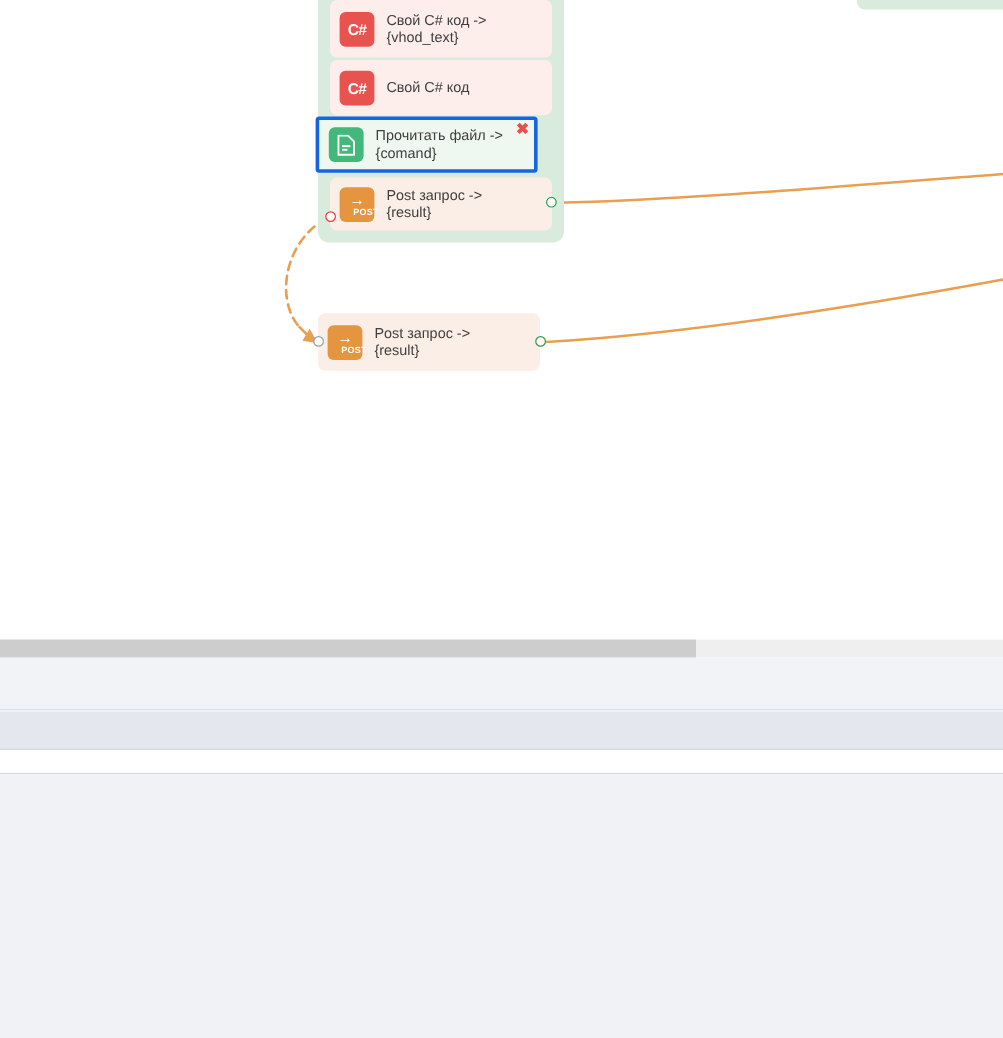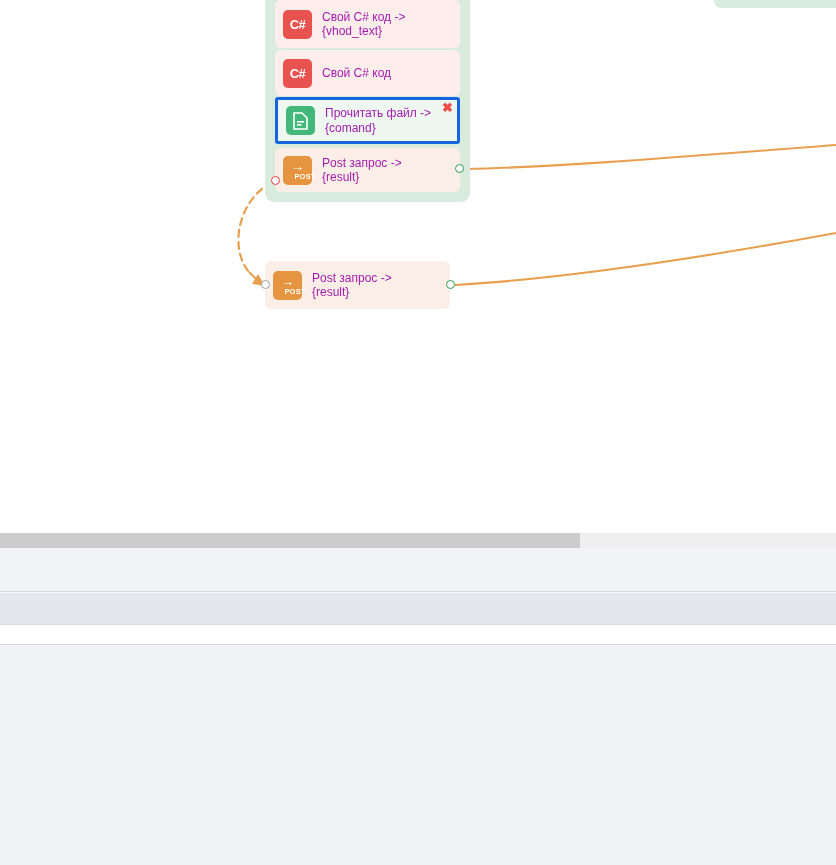--- a/index.html
+++ b/index.html
@@ -85,21 +85,21 @@
   .icon-post   { background: #e5953f; }
 
   .icon-post .arrow { font-size: 13px; line-height: 11px; margin-top: 1px; }
   .icon-post .lbl   { font-size: 7.5px; line-height: 9px; font-weight: bold; letter-spacing: 0.2px; margin-left: 15px;}
 
   .file-glyph { width: 15px; height: 18px; }
 
   .node-label {
     margin-left: 10px;
     font-size: 12px;
-    color: #a21caf;
+    color: #404040;
     line-height: 14.5px;
     white-space: pre-line;
     font-family: "Liberation Sans", sans-serif;
   }
 
   .node-close {
     position: absolute;
     right: 4px;
     top: 1px;
     color: #ef4b4b;
@@ -205,21 +205,21 @@
 {vhod_text}</div>
   </div>
 
   <div class="node pink" style="left:275px; top:50px; width:185px; height:46px;">
     <div class="node-icon icon-csharp">
       <span>C#</span>
     </div>
     <div class="node-label">Свой C# код</div>
   </div>
 
-  <div class="node selected" style="left:275px; top:97px; width:185px; height:47px;">
+  <div class="node selected" style="left:263px; top:97px; width:185px; height:47px;">
     <div class="node-icon icon-file">
       <svg class="file-glyph" viewBox="0 0 15 18" xmlns="http://www.w3.org/2000/svg">
         <path d="M1 1 h8 l5 5 v11 h-13 z" fill="none" stroke="#ffffff" stroke-width="1.6"></path>
         <rect x="4" y="9" width="7" height="1.6" fill="#ffffff"></rect>
         <rect x="4" y="12" width="4.5" height="1.6" fill="#ffffff"></rect>
       </svg>
     </div>
     <div class="node-label">Прочитать файл -&gt;
 {comand}</div>
     <span class="node-close">✖</span>

